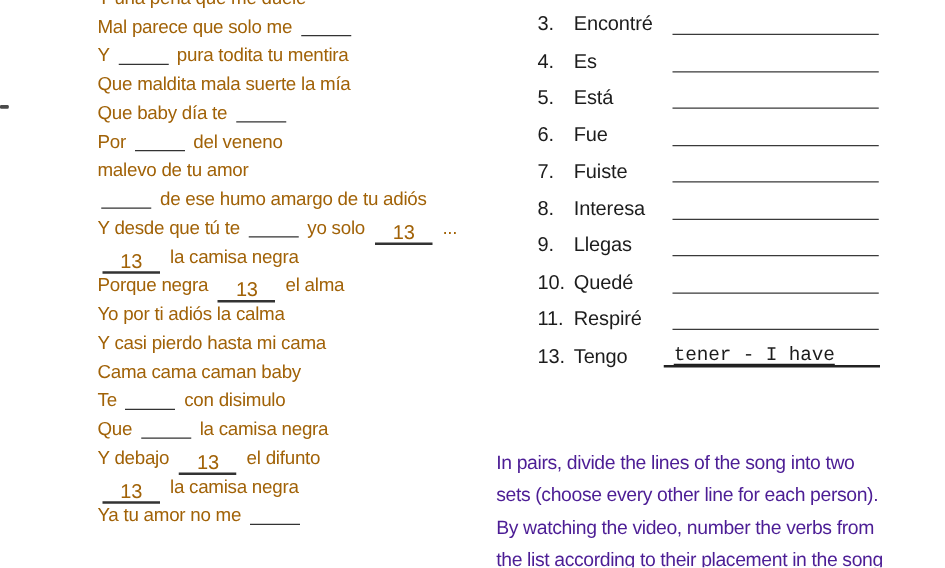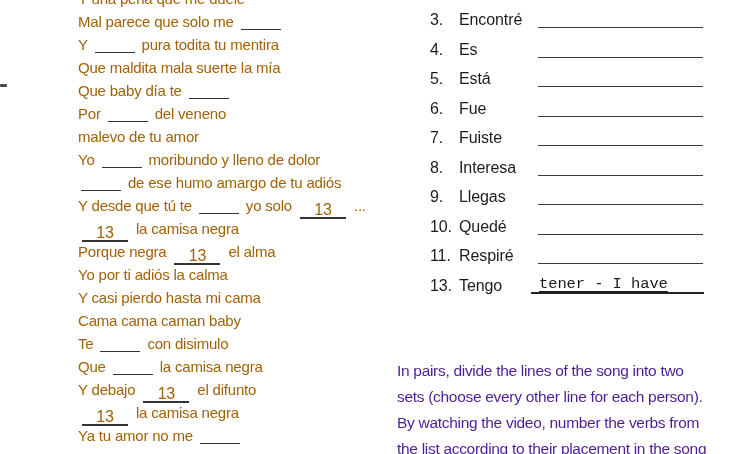--- a/index.html
+++ b/index.html
@@ -127,21 +127,20 @@
 <div class="page">
   <div class="scan-artifact"></div>
   <div class="lyrics-column">
       <div class="lyric-line"><span>Y una pena que me duele</span></div>
       <div class="lyric-line"><span>Mal parece que solo me </span><span class="blank empty"></span></div>
       <div class="lyric-line"><span>Y </span><span class="blank empty"></span><span> pura todita tu mentira</span></div>
       <div class="lyric-line"><span>Que maldita mala suerte la mía</span></div>
       <div class="lyric-line"><span>Que baby día te </span><span class="blank empty"></span></div>
       <div class="lyric-line"><span>Por </span><span class="blank empty"></span><span> del veneno</span></div>
       <div class="lyric-line"><span>malevo de tu amor</span></div>
-      <div class="lyric-line"><span>Yo </span><span class="blank empty"></span><span> moribundo y lleno de dolor</span></div>
       <div class="lyric-line"><span class="blank empty"></span><span> de ese humo amargo de tu adiós</span></div>
       <div class="lyric-line"><span>Y desde que tú te </span><span class="blank empty"></span><span> yo solo </span><span class="blank filled">13</span><span> ...</span></div>
       <div class="lyric-line"><span class="blank filled">13</span><span> la camisa negra</span></div>
       <div class="lyric-line"><span>Porque negra </span><span class="blank filled">13</span><span> el alma</span></div>
       <div class="lyric-line"><span>Yo por ti adiós la calma</span></div>
       <div class="lyric-line"><span>Y casi pierdo hasta mi cama</span></div>
       <div class="lyric-line"><span>Cama cama caman baby</span></div>
       <div class="lyric-line"><span>Te </span><span class="blank empty"></span><span> con disimulo</span></div>
       <div class="lyric-line"><span>Que </span><span class="blank empty"></span><span> la camisa negra</span></div>
       <div class="lyric-line"><span>Y debajo </span><span class="blank filled">13</span><span> el difunto</span></div>

